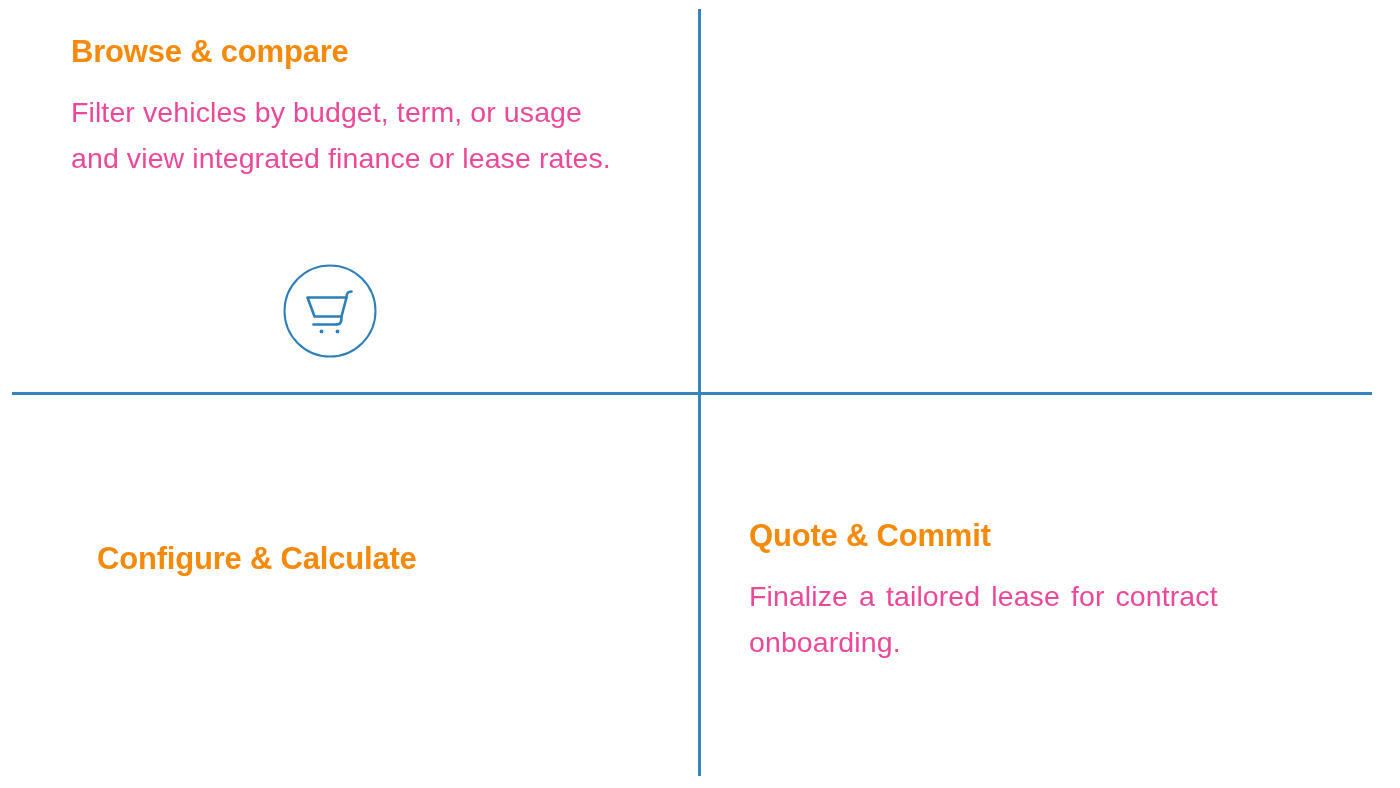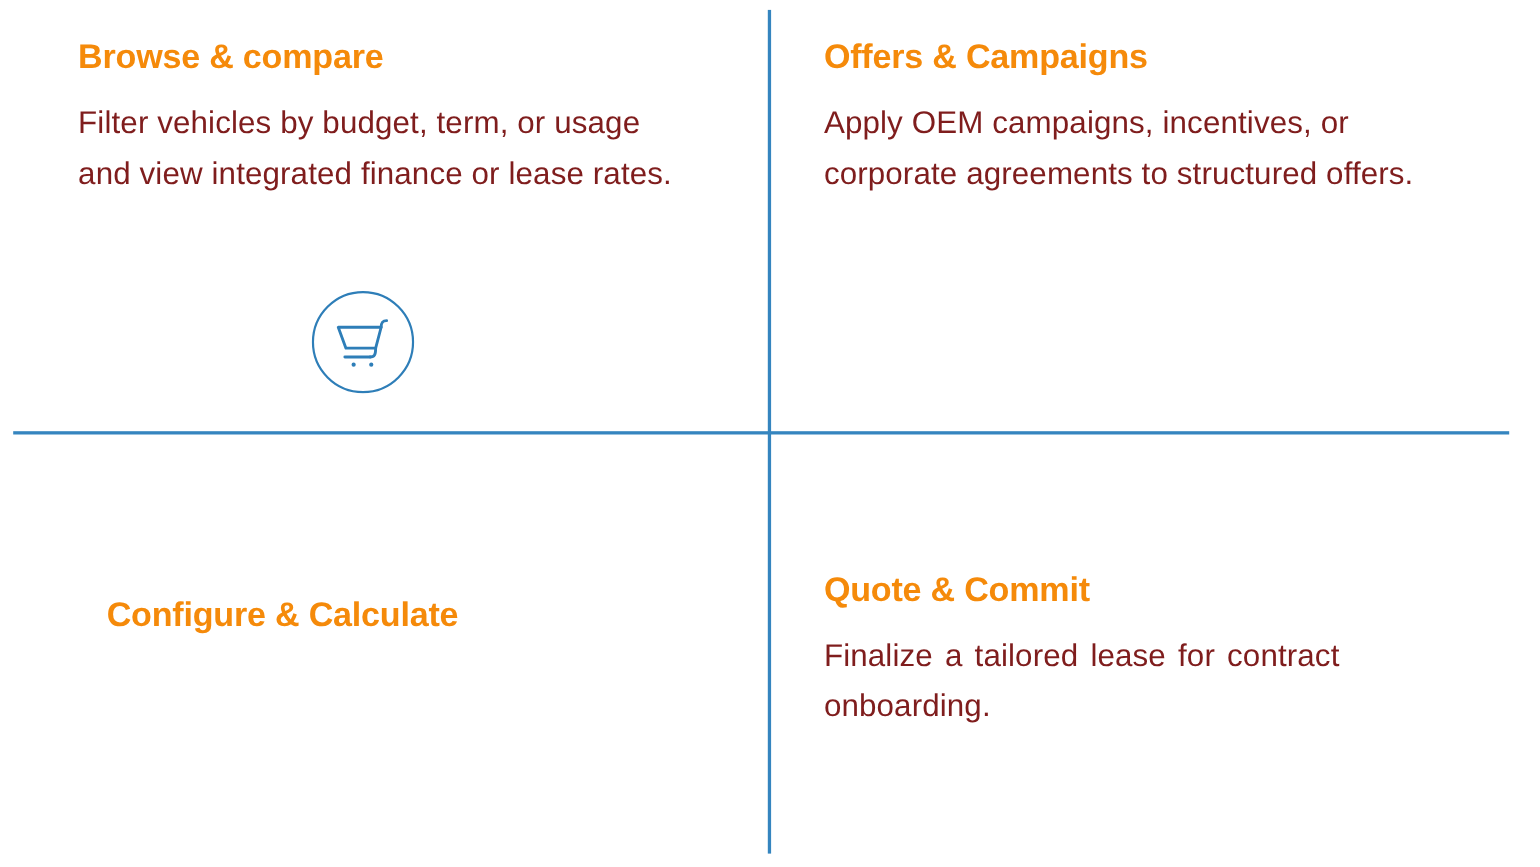--- a/index.html
+++ b/index.html
@@ -65,21 +65,21 @@
     font-size: 31px;
     line-height: 1.0;
     font-weight: 700;
     letter-spacing: -0.2px;
     white-space: nowrap;
   }
   .heading.indented { padding-left: 10px; }
 
   .body-text {
     margin: 22px 0 0 0;
-    color: #7f1d1d;
+    color: #ec4899;
     font-size: 28.5px;
     line-height: 46px;
     font-weight: 400;
     letter-spacing: 0.1px;
   }
   .body-text.wide-space { word-spacing: 3px; }
 
   
   .icon-circle {
     position: absolute;
@@ -117,27 +117,20 @@
 
           <path d="M53.5 60.5 L30.5 60.5"></path>
 
           <circle cx="38.5" cy="67.5" r="1.9" fill="#2E7EB8" stroke="none"></circle>
           <circle cx="54.5" cy="67.5" r="1.9" fill="#2E7EB8" stroke="none"></circle>
         </g>
       </svg>
     </div>
   </div>
 
-  <div class="cell cell-tr">
-    <div class="text-block tb-tr">
-      <h2 class="heading">Offers &amp; Campaigns</h2>
-      <p class="body-text">Apply OEM campaigns, incentives, or corporate agreements to structured offers.</p>
-    </div>
-
-  </div>
 
   <div class="cell cell-bl">
 
     <div class="text-block tb-bl">
       <h2 class="heading indented">Configure &amp; Calculate</h2>
     </div>
   </div>
 
   <div class="cell cell-br">
 

